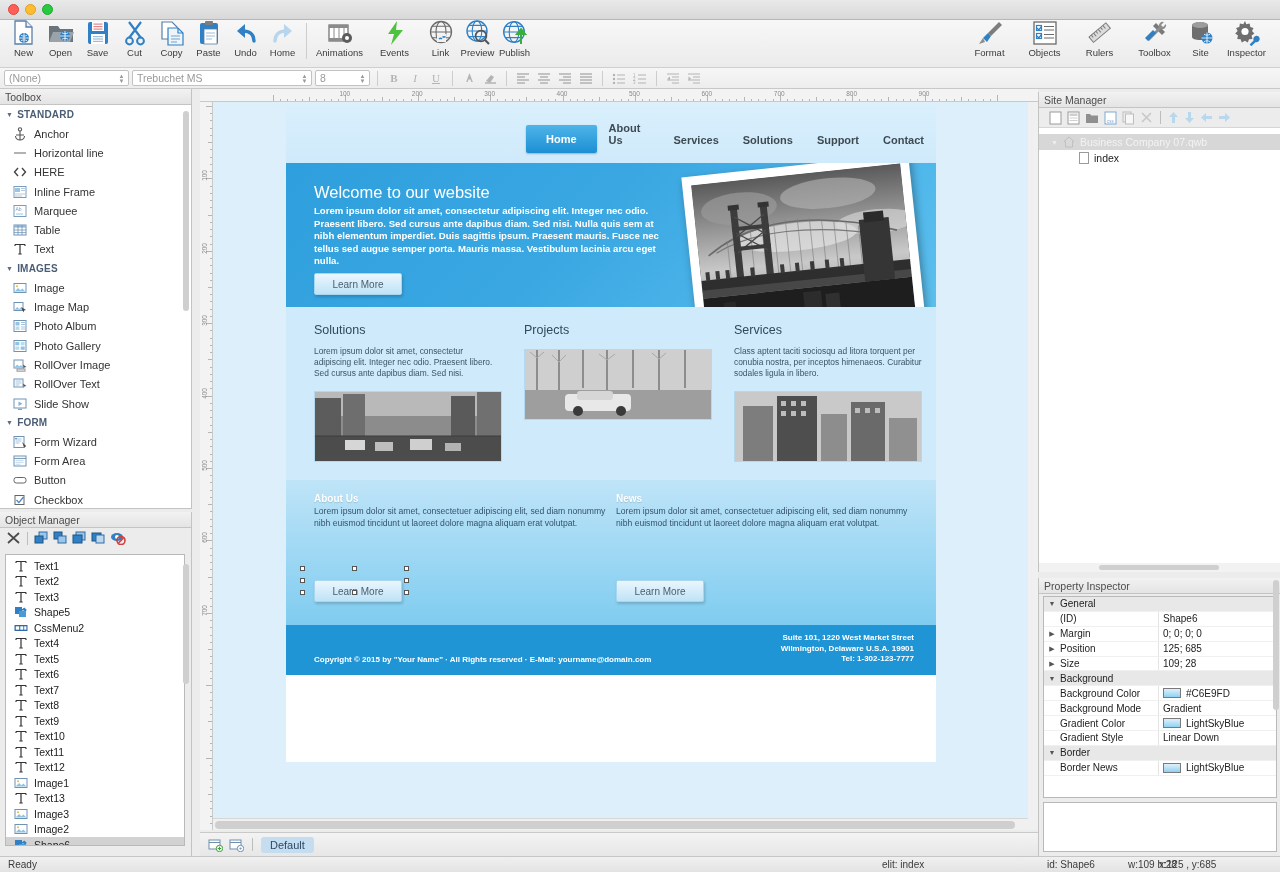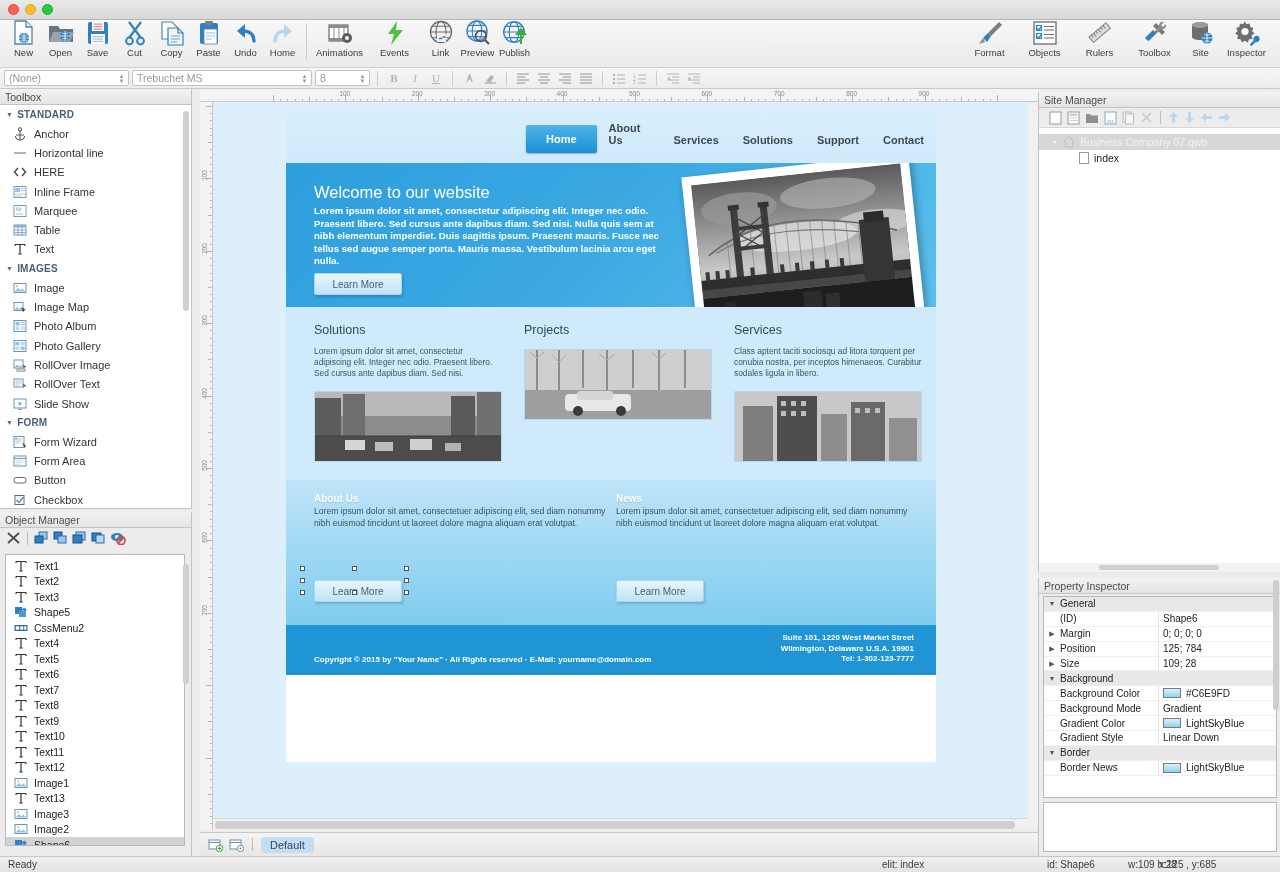--- a/index.html
+++ b/index.html
@@ -1550,21 +1550,21 @@
           <span class="pi-arrow">▶</span>
           <span class="pi-name">Margin</span>
           <span class="pi-val">
             <span>0; 0; 0; 0</span>
           </span>
         </div>
         <div class="pi-row">
           <span class="pi-arrow">▶</span>
           <span class="pi-name">Position</span>
           <span class="pi-val">
-            <span>125; 784</span>
+            <span>125; 685</span>
           </span>
         </div>
         <div class="pi-row">
           <span class="pi-arrow">▶</span>
           <span class="pi-name">Size</span>
           <span class="pi-val">
             <span>109; 28</span>
           </span>
         </div>
         <div class="pi-row section">

